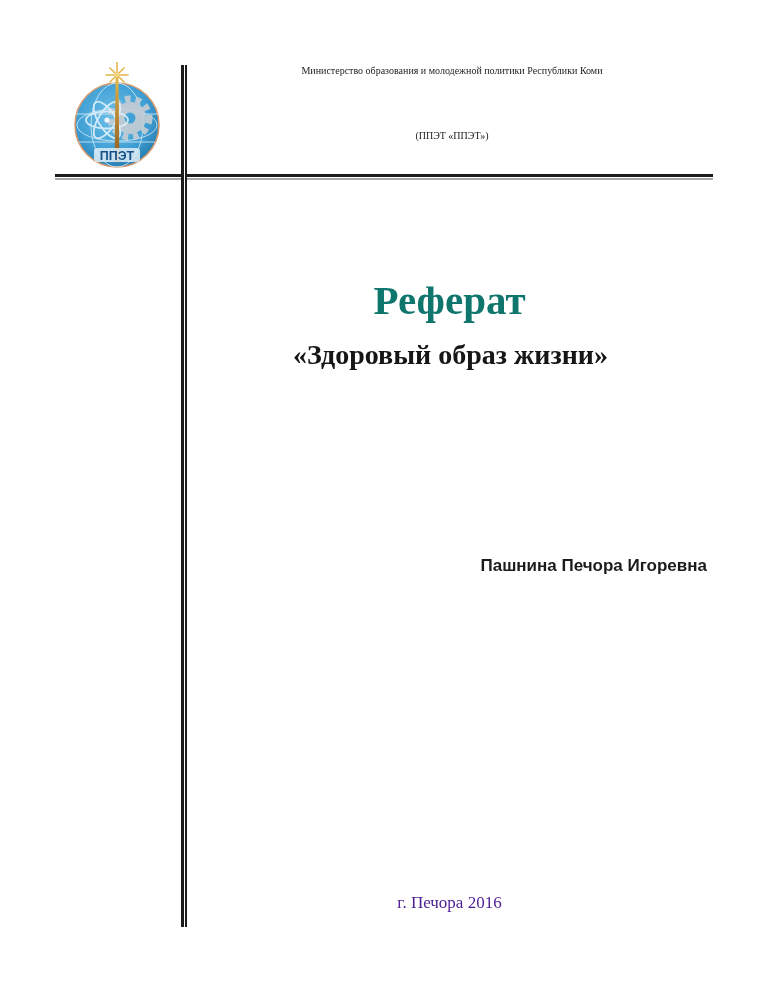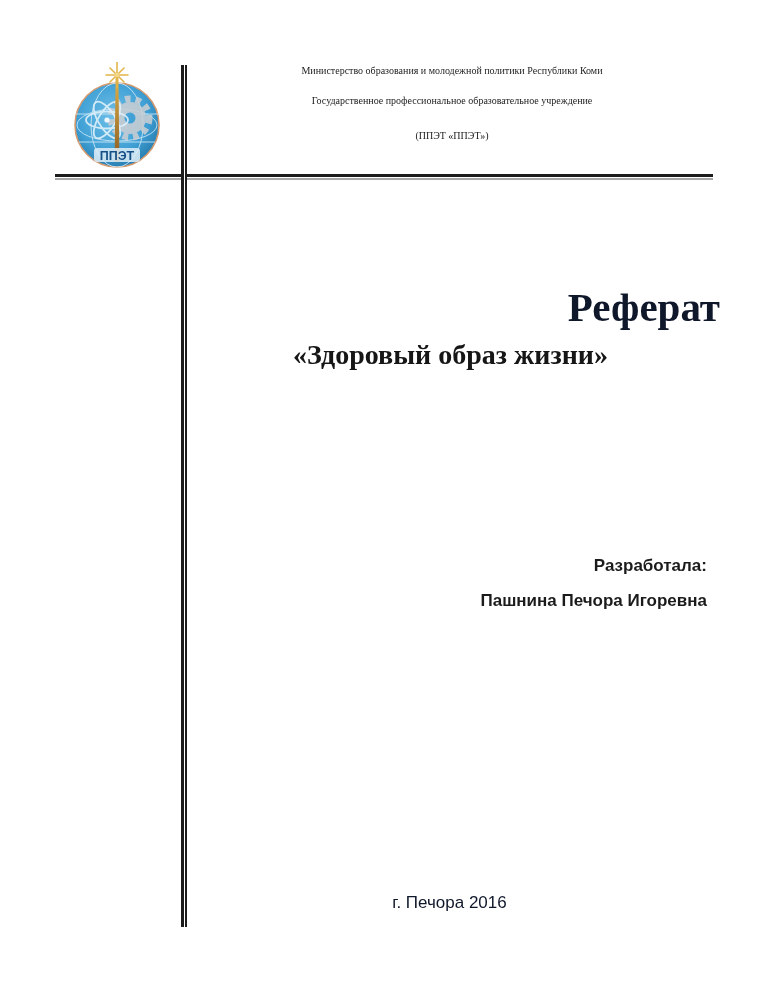--- a/index.html
+++ b/index.html
@@ -50,27 +50,27 @@
     left: 181px; top: 65px; height: 862px;
     width: 1px;
     background: #ffffff;
     border-left: 3px solid #1c1c1c;
     border-right: 2px solid #1c1c1c;
   }
 
   .title {
     position: absolute;
     left: 186px; top: 276px; width: 527px;
-    margin: 7px;
-    text-align: right;
+    margin: 0;
+    text-align: center;
     font-family: "Liberation Serif", serif;
     font-size: 41px;
     font-weight: bold;
     line-height: 1.2;
-    color: #0f172a;
+    color: #0f766e;
   }
   .subtitle {
     position: absolute;
     left: 186px; top: 340px; width: 527px;
     margin: 1px;
     text-align: center;
     font-family: "Liberation Serif", serif;
     font-size: 28px;
     font-weight: bold;
     line-height: 1;
@@ -86,23 +86,23 @@
     font-weight: bold;
     line-height: 35px;
     color: #1b1b1b;
   }
   .author p { margin: 0; }
 
   .footer {
     position: absolute;
     left: 186px; top: 893px; width: 527px;
     text-align: center;
-    font-family: Liberation Sans, sans-serif;
+    font-family: Liberation Serif, serif;
     font-size: 17px;
-    color: #0f172a;
+    color: #4c1d95;
   }
 </style>
 </head>
 <body>
 
 <div class="page">
 
   <div class="logo">
     <svg viewBox="0 0 102 108" xmlns="http://www.w3.org/2000/svg">
       <defs>
@@ -150,31 +150,30 @@
       <circle cx="51" cy="13" r="2.2" fill="#f4d98a"></circle>
 
       <rect x="28" y="86" width="46" height="14" rx="3" fill="#dfeef8" opacity="0.85"></rect>
       <text x="51" y="97.5" text-anchor="middle" font-family="Liberation Sans, sans-serif" font-size="12.5" font-weight="bold" fill="#174e86">ППЭТ</text>
     </svg>
   </div>
 
   <div class="header">
     <p class="p1">Министерство образования и молодежной политики Республики Коми</p>
     <p class="p2">
-      <span>Государственное профессиональное образовательное учреждение</span><br>
+      <br>
     </p>
     <p class="p3">(ППЭТ «ППЭТ»)</p>
   </div>
 
   <div class="hrule"></div>
   <div class="vrule"></div>
 
   <h1 class="title">Реферат</h1>
   <h2 class="subtitle">«Здоровый образ жизни»</h2>
 
   <div class="author">
-    <p>Разработала:</p>
     <p>Пашнина Печора Игоревна</p>
   </div>
 
   <div class="footer">г. Печора 2016</div>
 
 </div>
 
 </body></html>

